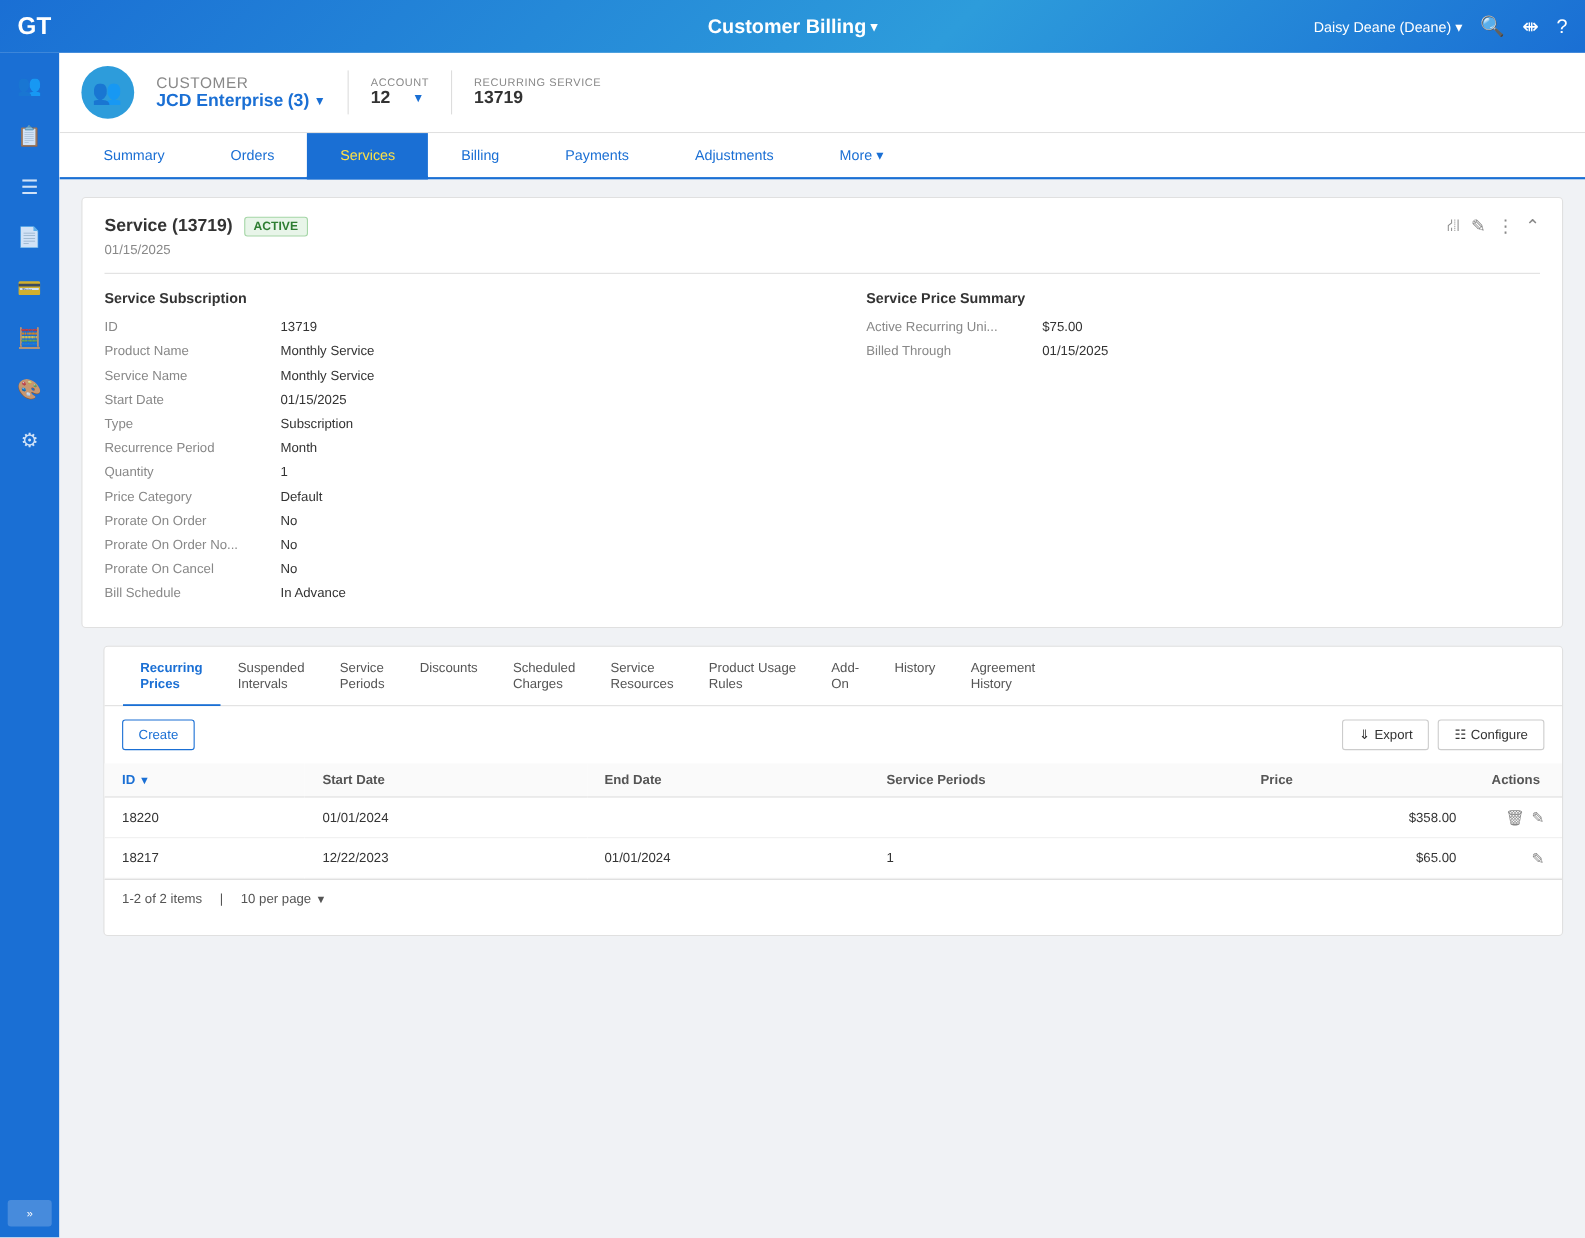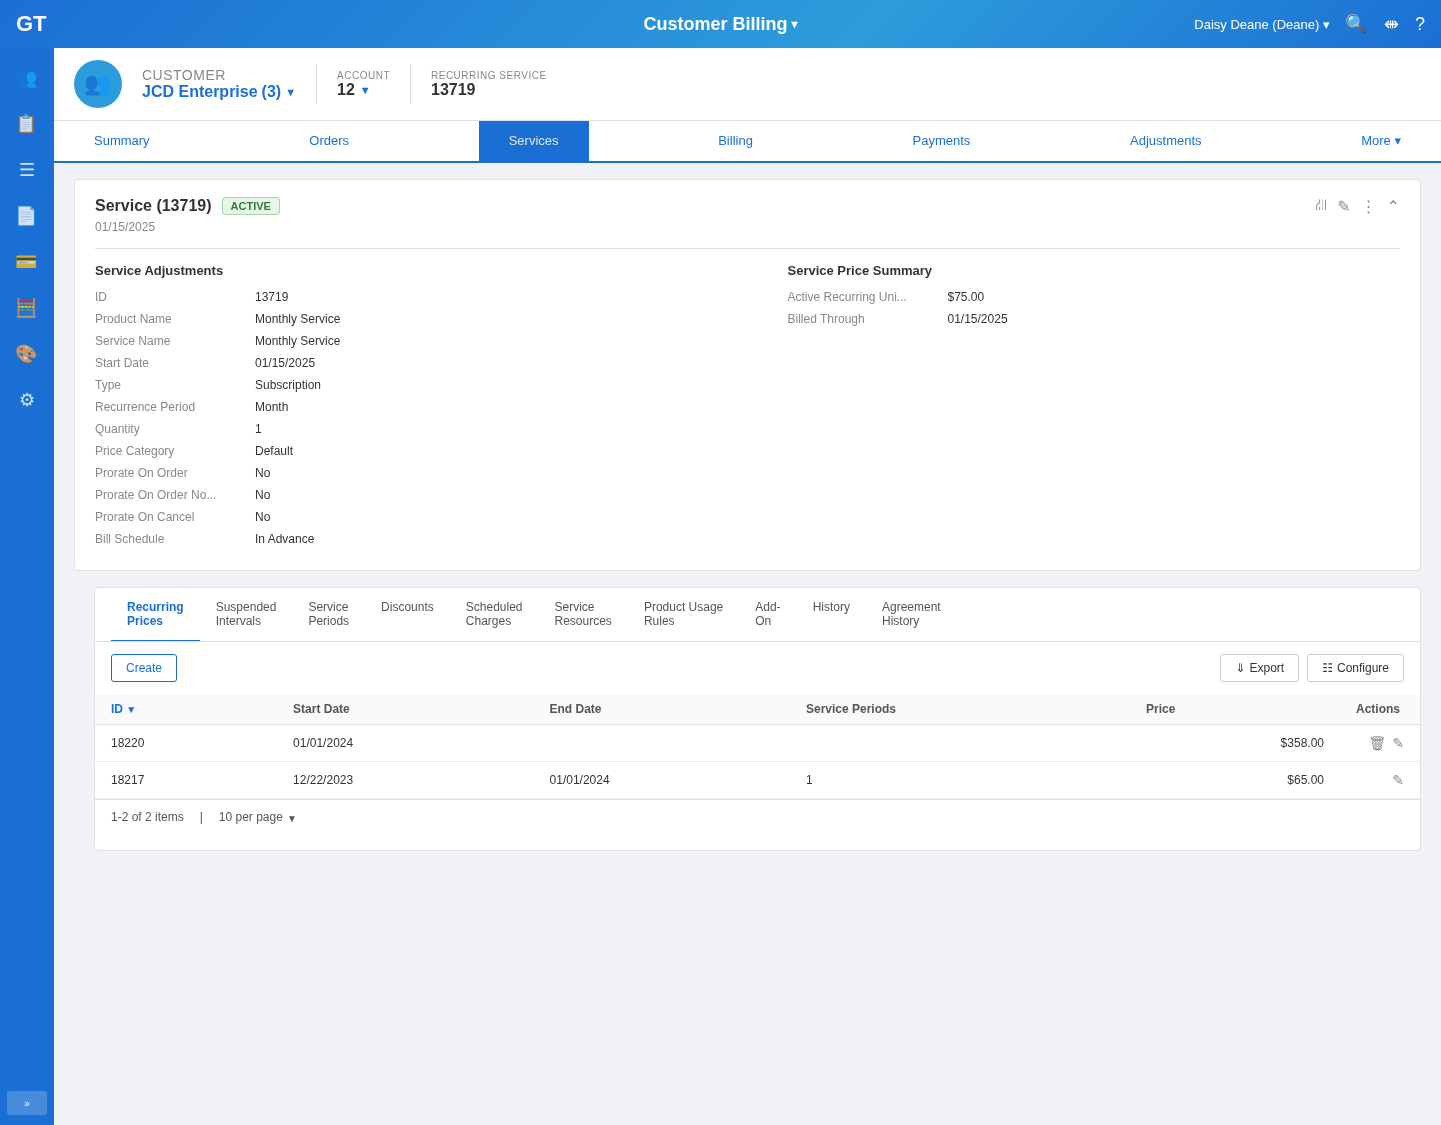--- a/index.html
+++ b/index.html
@@ -111,44 +111,43 @@
       color: white;
       font-size: 22px;
     }
     .customer-info { display: flex; flex-direction: column; }
     .customer-label { font-size: 14px; color: #888; text-transform: uppercase; letter-spacing: 0.5px; }
     .customer-name { font-size: 16px; font-weight: bold; color: #1a6fd4; display: flex; align-items: center; gap: 4px; }
     .dropdown-arrow-small { font-size: 11px; color: #1a6fd4; }
     .header-divider { width: 1px; height: 40px; background: #ddd; }
     .account-block { display: flex; flex-direction: column; }
     .account-label { font-size: 10px; color: #888; text-transform: uppercase; letter-spacing: 0.5px; }
-    .account-value { font-size: 16px; font-weight: bold; color: #333; display: flex; align-items: center; gap: 5px; }
+    .account-value { font-size: 16px; font-weight: bold; color: #333; display: flex; align-items: center; gap: 20px; }
     .recurring-block { display: flex; flex-direction: column; }
     .recurring-value { font-size: 16px; font-weight: bold; color: #333; }
 
     
     .tab-nav {
       background: white;
       display: flex;
       border-bottom: 2px solid #1a6fd4;
       padding: 0 10px;
-      justify-content: space-between;
     }
     .tab-item {
       padding: 12px 30px;
       cursor: pointer;
       color: #1a6fd4;
       font-size: 13px;
       font-weight: 500;
       border-bottom: 3px solid transparent;
       margin-bottom: -2px;
     }
     .tab-item.active {
       background: #1a6fd4;
-      color: #e5e5e5;
+      color: #fde047;
       border-bottom: 3px solid #1a6fd4;
     }
 
     
     .content-area { padding: 16px 20px; }
     .service-card {
       background: white;
       border-radius: 4px;
       border: 1px solid #e0e0e0;
       padding: 16px 20px;
@@ -359,21 +358,21 @@
             <span class="action-icon">⋮</span>
             <span class="action-icon">⌃</span>
           </div>
         </div>
         <div class="service-date">01/15/2025</div>
         <div class="divider"></div>
 
         <div class="service-info-grid">
 
           <div class="info-section">
-            <div class="info-section-title">Service Adjustments</div>
+            <div class="info-section-title">Service Subscription</div>
             <div class="info-row">
               <span class="info-label">ID</span>
               <span class="info-value">13719</span>
             </div>
             <div class="info-row">
               <span class="info-label">Product Name</span>
               <span class="info-value">Monthly Service</span>
             </div>
             <div class="info-row">
               <span class="info-label">Service Name</span>

